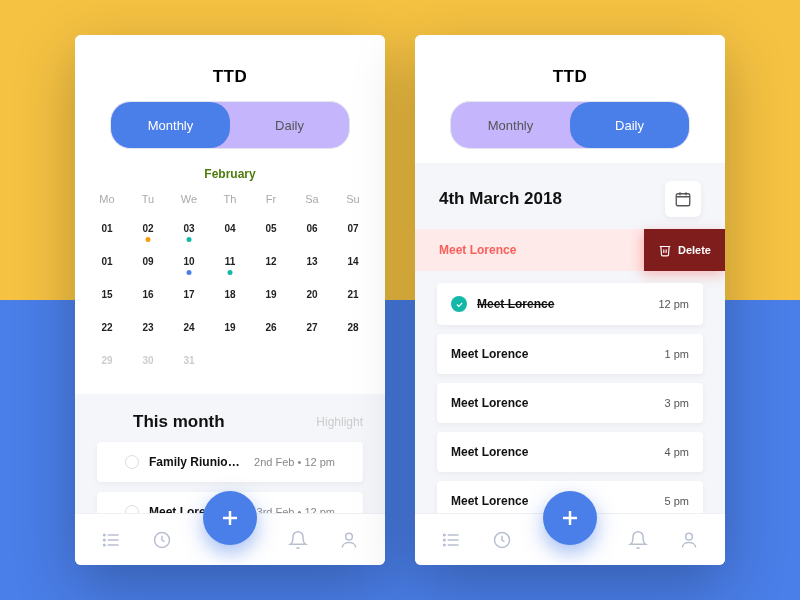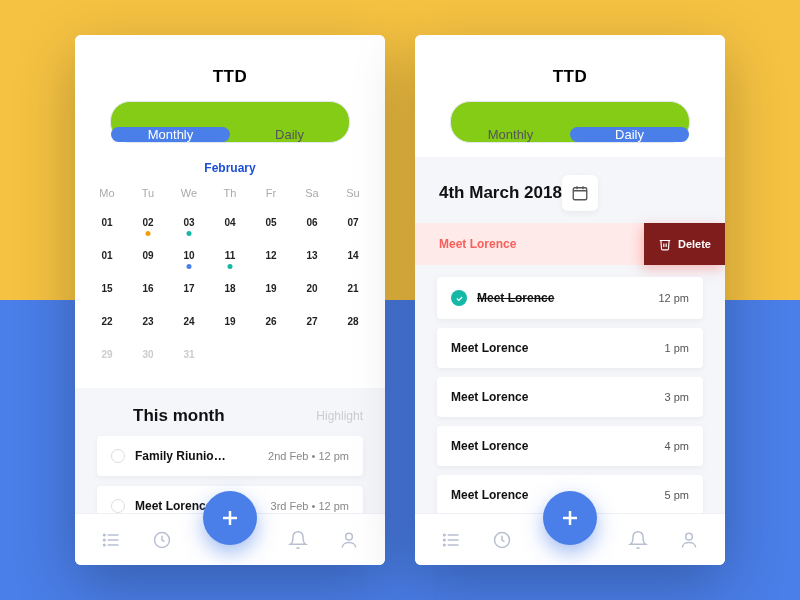--- a/index.html
+++ b/index.html
@@ -3,47 +3,47 @@
 <meta charset="utf-8">
 <style>
 * { margin: 0; padding: 0; box-sizing: border-box; font-family: -apple-system, BlinkMacSystemFont, 'Segoe UI', sans-serif; }
 body { width: 800px; height: 600px; overflow: hidden; position: relative; }
 .bg-top { position: absolute; top: 0; left: 0; right: 0; height: 300px; background: #f5c242; }
 .bg-bottom { position: absolute; bottom: 0; left: 0; right: 0; height: 300px; background: #4a7ee8; }
 .screens { position: relative; display: flex; gap: 30px; padding: 35px 75px; }
 .screen { width: 310px; height: 530px; background: #f4f6fa; border-radius: 6px; box-shadow: 0 20px 60px rgba(0,0,0,0.25); overflow: hidden; position: relative; display: flex; flex-direction: column; }
 .header { background: #fff; padding: 32px 20px 14px; text-align: center; }
 .logo { font-weight: 900; font-size: 17px; letter-spacing: 0.5px; color: #000; }
-.toggle { margin: 14px auto 0; width: 240px; height: 42px; border: 1px solid #e3e6ef; border-radius: 20px; display: flex; background: #84cc16; align-items: flex-end; }
+.toggle { margin: 14px auto 0; width: 240px; height: 48px; border: 1px solid #e3e6ef; border-radius: 20px; display: flex; background: #c4b5fd; }
 .toggle-btn { flex: 1; border: none; background: transparent; font-size: 13px; font-weight: 500; color: #555; border-radius: 20px; cursor: pointer; }
 .toggle-btn.active { background: #4a7ee8; color: #fff; }
 .cal-area { background: #fff; padding: 4px 22px 18px; }
-.cal-month { text-align: center; font-size: 12px; font-weight: 700; color: #1d4ed8; margin-bottom: 12px; }
+.cal-month { text-align: center; font-size: 12px; font-weight: 700; color: #4d7c0f; margin-bottom: 12px; }
 .cal-grid { display: grid; grid-template-columns: repeat(7, 1fr); gap: 6px 21px; text-align: center; }
 .cal-head { font-size: 11px; color: #aaa; font-weight: 500; padding-bottom: 6px; }
 .cal-cell { font-size: 10px; color: #222; font-weight: 600; padding: 6px 0 10px; position: relative; cursor: pointer; }
 .cal-cell.dim { color: #ccc; }
 .dot { position: absolute; bottom: 2px; left: 50%; transform: translateX(-50%); width: 5px; height: 5px; border-radius: 50%; }
 .dot.orange { background: #f59e0b; }
 .dot.teal { background: #14b8a6; }
 .dot.blue { background: #4a7ee8; }
 .section-title-row { display: flex; align-items: center; justify-content: space-between; padding: 18px 22px 10px; margin-left: 36px; }
 .section-title { font-size: 17px; font-weight: 800; color: #111; }
 .section-sub { font-size: 12px; color: #ccc; }
 .event-list { padding: 0 22px; display: flex; flex-direction: column; gap: 10px; }
-.event-card { background: #fff; border-radius: 4px; box-shadow: 0 2px 6px rgba(0,0,0,0.05); padding: 13px 14px; display: flex; align-items: center; gap: 10px; font-size: 12px; }
+.event-card { background: #fff; border-radius: 4px; box-shadow: 0 2px 6px rgba(0,0,0,0.05); padding: 13px 28px; display: flex; align-items: center; gap: 10px; font-size: 12px; }
 .event-check { width: 14px; height: 14px; border: 1.5px solid #ddd; border-radius: 50%; flex-shrink: 0; }
 .event-title { font-weight: 700; color: #111; }
 .event-meta { color: #888; font-size: 11px; margin-left: auto; }
 .bottom-nav { position: absolute; bottom: 0; left: 0; right: 0; height: 52px; background: #fff; display: flex; align-items: center; justify-content: space-around; padding: 0 10px; border-top: 1px solid #eef0f5; }
 .nav-icon { width: 22px; height: 22px; display: flex; align-items: center; justify-content: center; cursor: pointer; }
 .nav-icon svg { width: 20px; height: 20px; stroke: #b8bfd0; fill: none; stroke-width: 1.8; }
 .fab { position: absolute; bottom: 20px; left: 50%; transform: translateX(-50%); width: 54px; height: 54px; border-radius: 50%; background: #4a7ee8; display: flex; align-items: center; justify-content: center; box-shadow: 0 8px 20px rgba(74,126,232,0.5); cursor: pointer; z-index: 10; }
 .fab svg { width: 24px; height: 24px; stroke: #fff; stroke-width: 2.5; }
-.daily-head { display: flex; align-items: center; padding: 18px 24px 12px; }
+.daily-head { display: flex; align-items: center; justify-content: space-between; padding: 18px 24px 12px; }
 .daily-date { font-size: 17px; font-weight: 800; color: #111; }
 .cal-icon-btn { width: 36px; height: 36px; background: #fff; border-radius: 6px; display: flex; align-items: center; justify-content: center; box-shadow: 0 2px 6px rgba(0,0,0,0.06); cursor: pointer; }
 .cal-icon-btn svg { width: 18px; height: 18px; stroke: #555; fill: none; stroke-width: 1.8; }
 .swipe-row { display: flex; align-items: stretch; margin: 0 0 12px; }
 .swipe-content { flex: 1; background: #ffeaea; padding: 14px 24px; font-size: 12px; font-weight: 700; color: #f7605b; }
 .swipe-delete { background: #7f1d1d; color: #fff; display: flex; align-items: center; gap: 6px; padding: 0 14px; font-size: 11px; font-weight: 600; cursor: pointer; box-shadow: -2px 4px 12px rgba(247,96,91,0.4); }
 .swipe-delete svg { width: 14px; height: 14px; stroke: #fff; fill: none; stroke-width: 2; }
 .task-list { padding: 0 22px; display: flex; flex-direction: column; gap: 9px; }
 .task-card { background: #fff; border-radius: 4px; box-shadow: 0 2px 6px rgba(0,0,0,0.05); padding: 13px 14px; display: flex; align-items: center; gap: 10px; font-size: 12px; }
 .task-check-done { width: 16px; height: 16px; border-radius: 50%; background: #14b8a6; display: flex; align-items: center; justify-content: center; flex-shrink: 0; }

